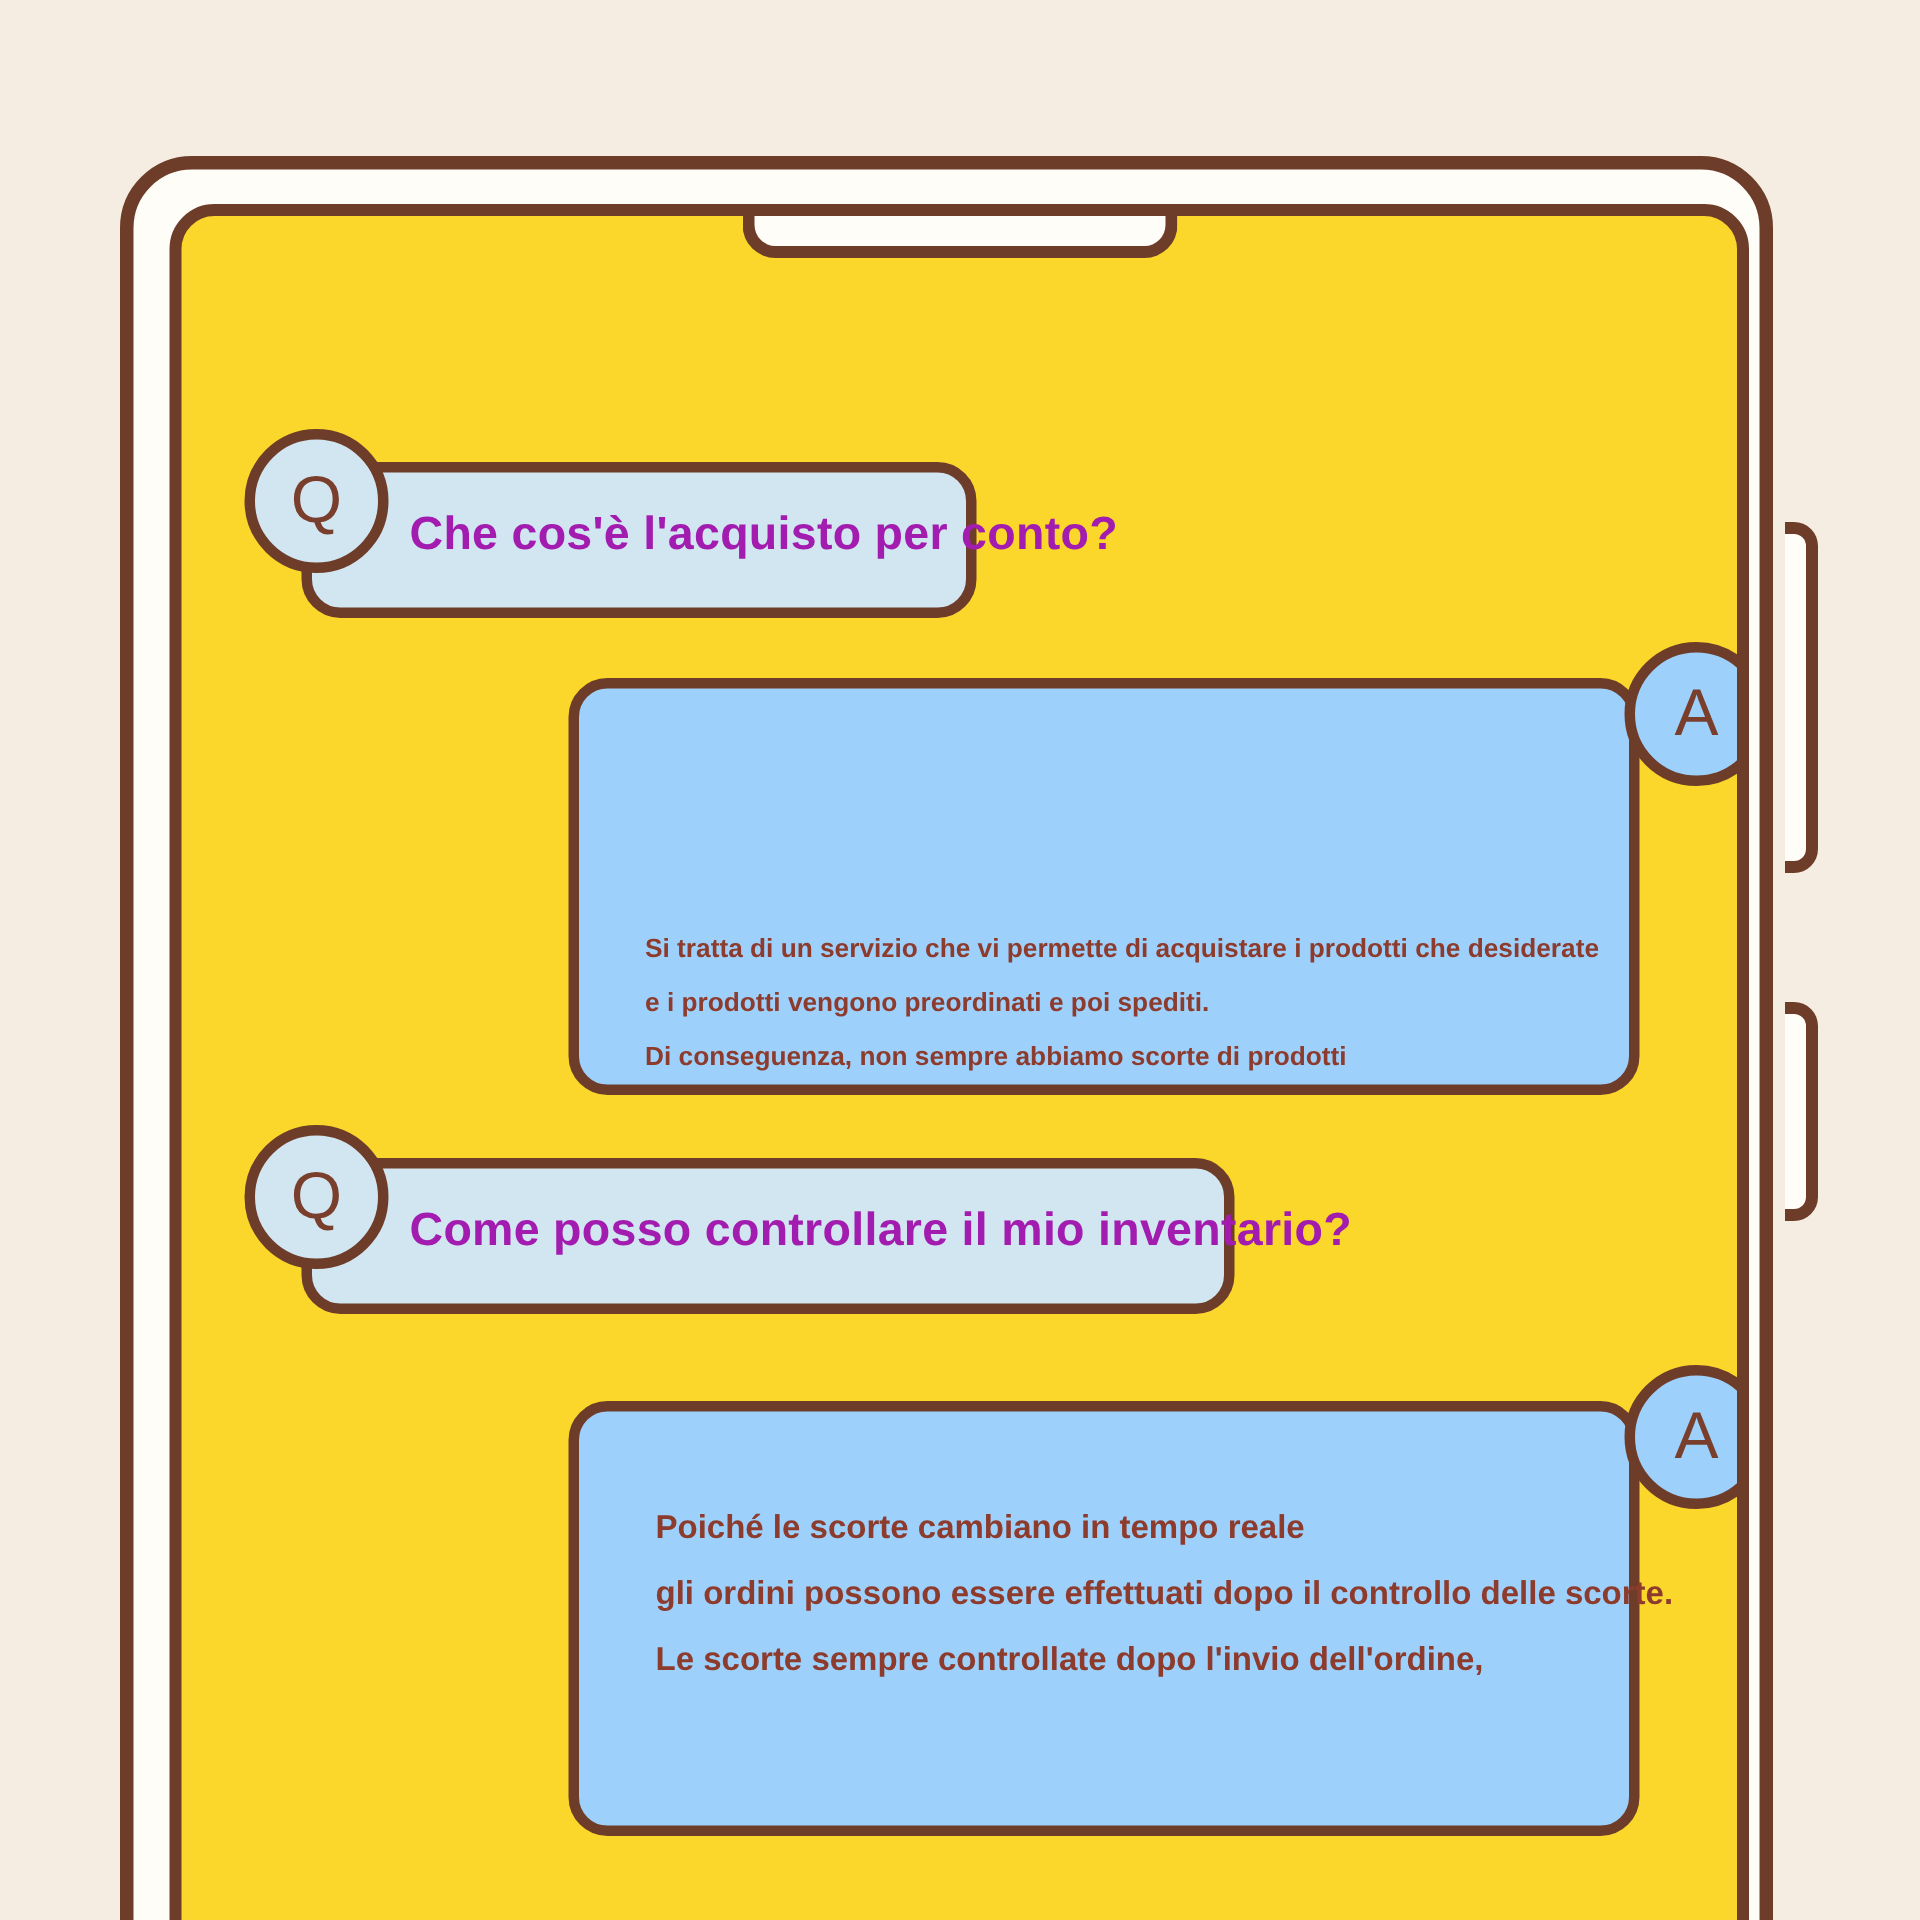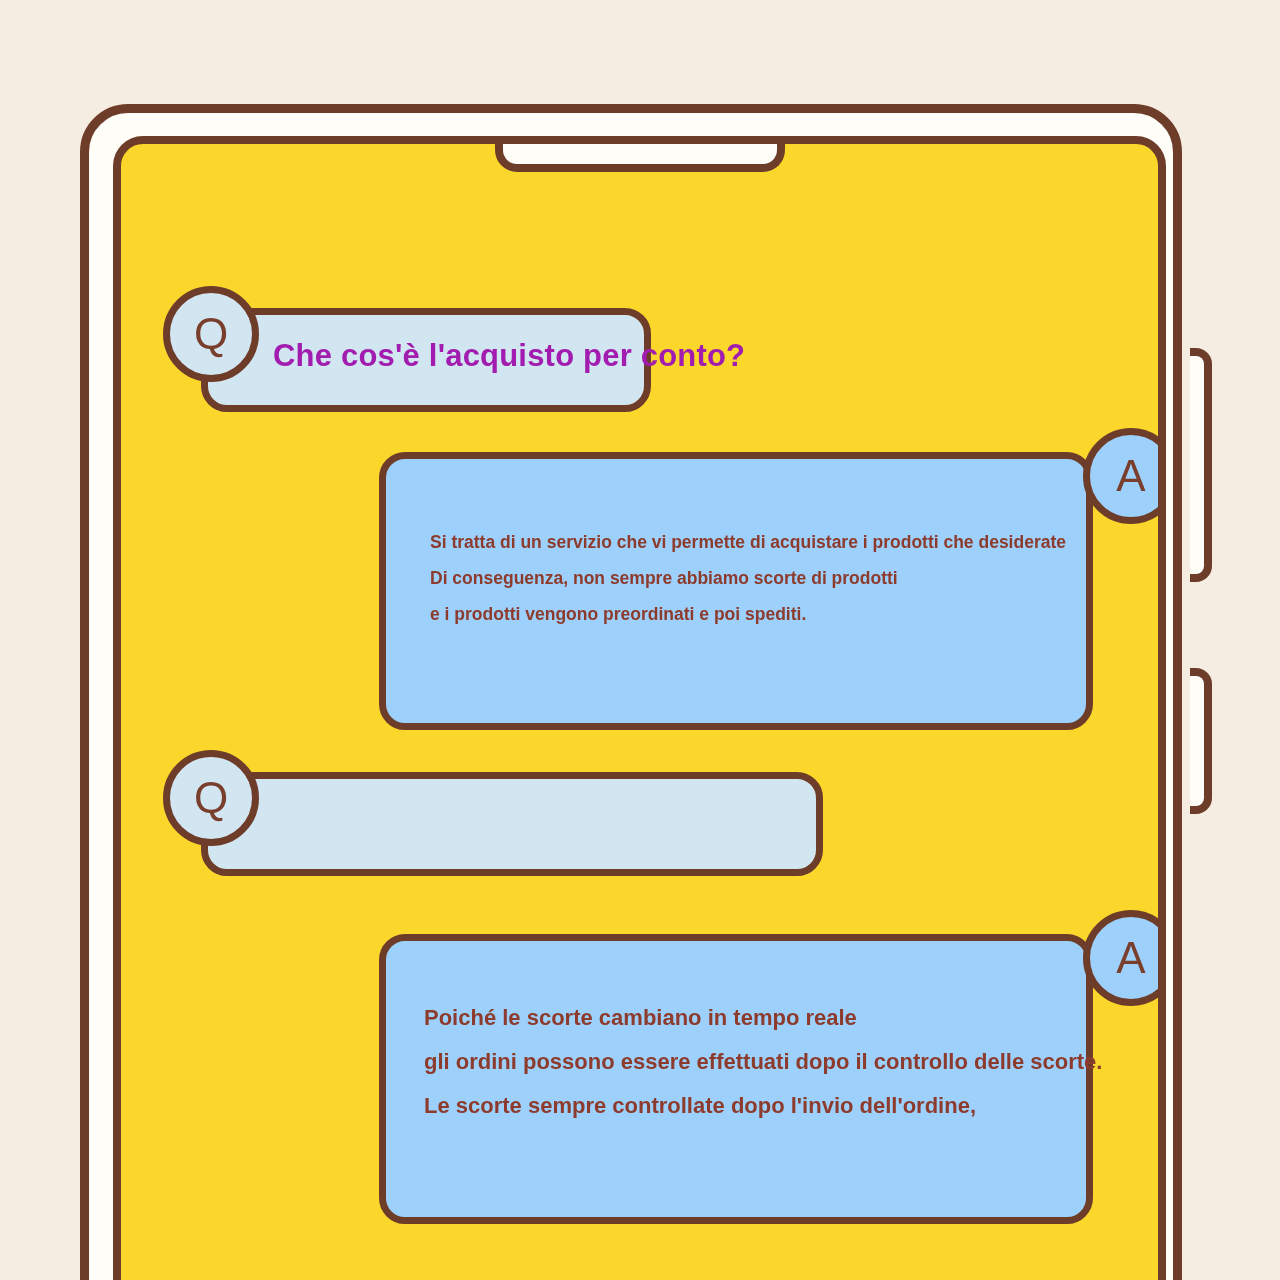--- a/index.html
+++ b/index.html
@@ -163,33 +163,34 @@
   .ans1 .a-text {
     font-size: 17.5px;
     padding: 66px 0 0 44px;
     line-height: 2.05;
   }
   
   .ans2 .a-text {
     font-size: 22px;
     padding: 55px 0 0 38px;
     line-height: 2.0;
+    margin-left: 13px;
   }
 
   
   
   #row-q1 { left: 42px; top: 142px; width: 900px; height: 130px; }
   #row-q1 .marker.q { left: 0px;  top: 0px; }
   #row-q1 .bubble.question { left: 38px; top: 22px; width: 450px; height: 104px; }
   #row-q1 .q-text { left: 38px; top: 52px; position: absolute; }
 
   
   #row-a1 { left: 258px; top: 284px; width: 800px; height: 300px; }
   #row-a1 .marker.a { right: 0px; top: 0px; }
-  #row-a1 .bubble.answer { left: 0px; top: 24px; width: 714px; height: 278px; }
+  #row-a1 .bubble.answer { left: 0px; top: 24px; width: 714px; height: 278px; align-items: flex-end; }
 
   
   #row-q2 { left: 42px; top: 606px; width: 900px; height: 130px; }
   #row-q2 .marker.q { left: 0px;  top: 0px; }
   #row-q2 .bubble.question { left: 38px; top: 22px; width: 622px; height: 104px; }
   #row-q2 .q-text { left: 38px; top: 52px; position: absolute; }
 
   
   #row-a2 { left: 258px; top: 766px; width: 800px; height: 320px; }
   #row-a2 .marker.a { right: 0px; top: 0px; }
@@ -216,34 +217,35 @@
           <span>Q</span>
         </div>
         <div class="bubble question"></div>
         <div class="q-text">Che cos'è l'acquisto per conto?</div>
       </div>
 
       <div class="qa-row ans1" id="row-a1">
         <div class="bubble answer">
           <div class="a-text">
             <span class="line">Si tratta di un servizio che vi permette di acquistare i prodotti che desiderate</span>
+            <span class="line">e i prodotti vengono preordinati e poi spediti.</span>
             <span class="line">Di conseguenza, non sempre abbiamo scorte di prodotti</span>
-            <span class="line">e i prodotti vengono preordinati e poi spediti.</span>
           </div>
         </div>
         <div class="marker a">
           <span>A</span>
         </div>
       </div>
 
       <div class="qa-row" id="row-q2">
         <div class="marker q">
           <span>Q</span>
         </div>
         <div class="bubble question"></div>
+        <div class="q-text">Come posso controllare il mio inventario?</div>
       </div>
 
       <div class="qa-row ans2" id="row-a2">
         <div class="bubble answer">
           <div class="a-text">
             <span class="line">Poiché le scorte cambiano in tempo reale</span>
             <span class="line">gli ordini possono essere effettuati dopo il controllo delle scorte.</span>
             <span class="line">Le scorte sempre controllate dopo l'invio dell'ordine,</span>
           </div>
         </div>

